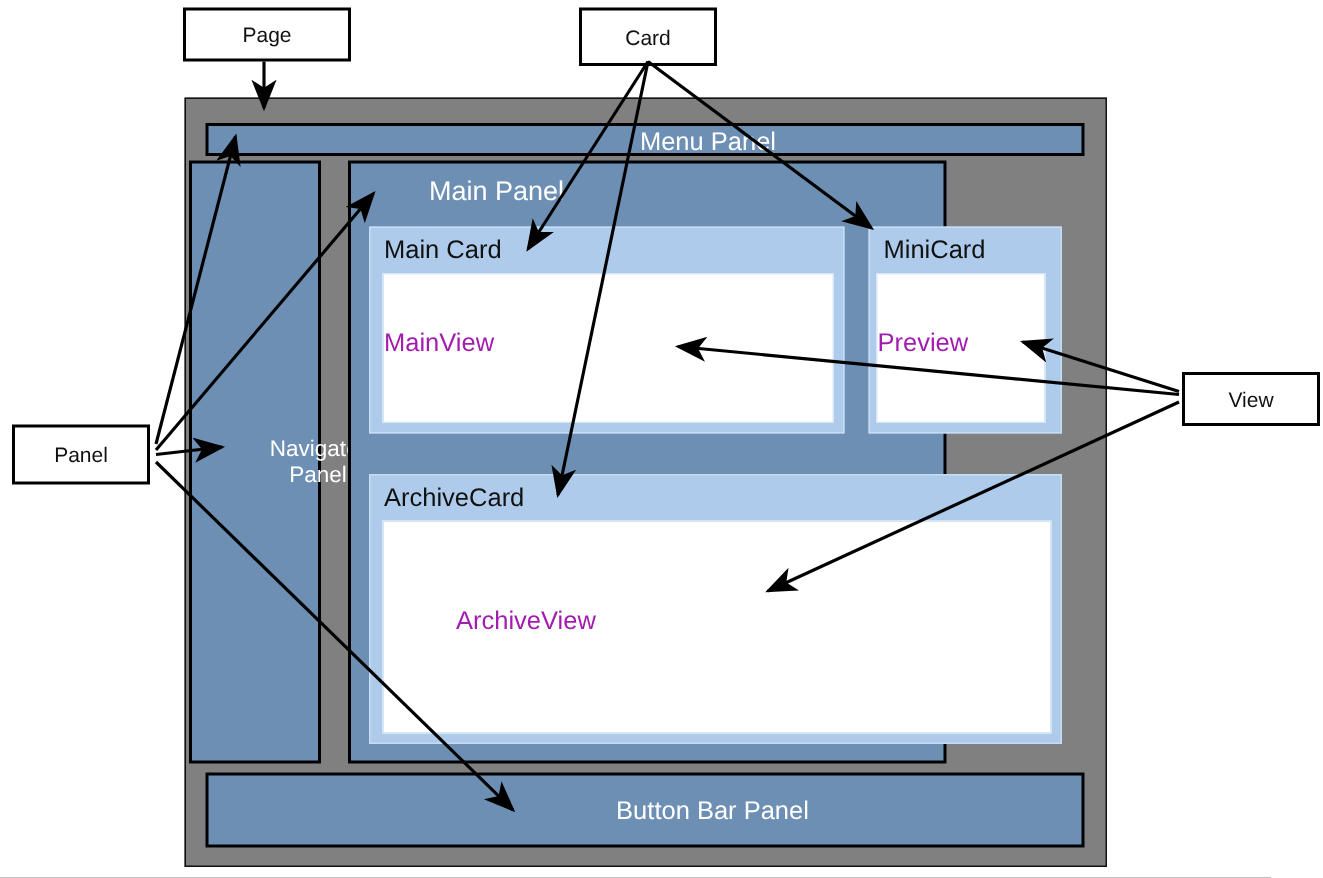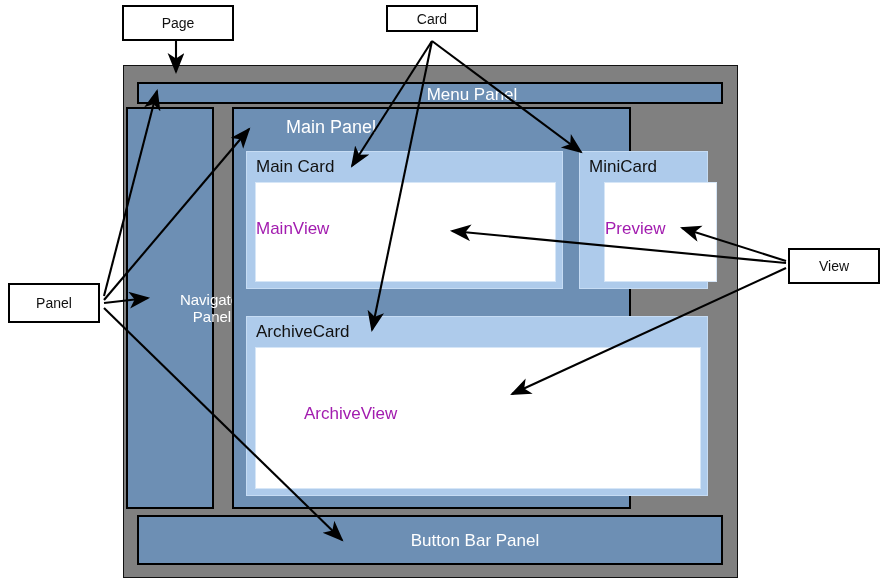--- a/index.html
+++ b/index.html
@@ -93,42 +93,42 @@
     pointer-events:none;
   }
 
   
   .main-card{left:12px;top:42px;width:317px;height:138px;}
   .main-card .card-view{left:8px;top:30px;width:301px;height:100px;}
   .main-card .view-label{top:36px;}
 
   
   .mini-card{left:345px;top:42px;width:129px;height:138px;padding-left:45px;}
-  .mini-card .card-view{left:24px;top:30px;width:113px;height:100px;}
+  .mini-card .card-view{left:4px;top:30px;width:113px;height:100px;}
   .mini-card .view-label{top:36px;}
 
   
   .archive-card{left:12px;top:207px;width:462px;height:180px;}
   .archive-card .card-view{left:8px;top:30px;width:446px;height:142px;}
   .archive-card .view-label{top:56px;margin-left:48px;}
 
   
   .note-box{
     position:absolute;
     background:#ffffff;
     border:2px solid #000000;
     box-sizing:border-box;
     display:flex;
     align-items:center;
     justify-content:center;
     color:#111111;
     font-size:14px;
   }
   .note-page{left:122px;top:5px;width:112px;height:36px;}
-  .note-card{left:386px;top:5px;width:92px;height:27px;}
+  .note-card{left:386px;top:5px;width:92px;height:39px;}
   .note-panel{left:8px;top:283px;width:92px;height:40px;}
   .note-view{left:788px;top:248px;width:92px;height:36px;}
 
   
   #arrows{position:absolute;left:0;top:0;width:882px;height:585px;pointer-events:none;}
 </style>
 </head>
 <body>
 
 <div id="stage">

